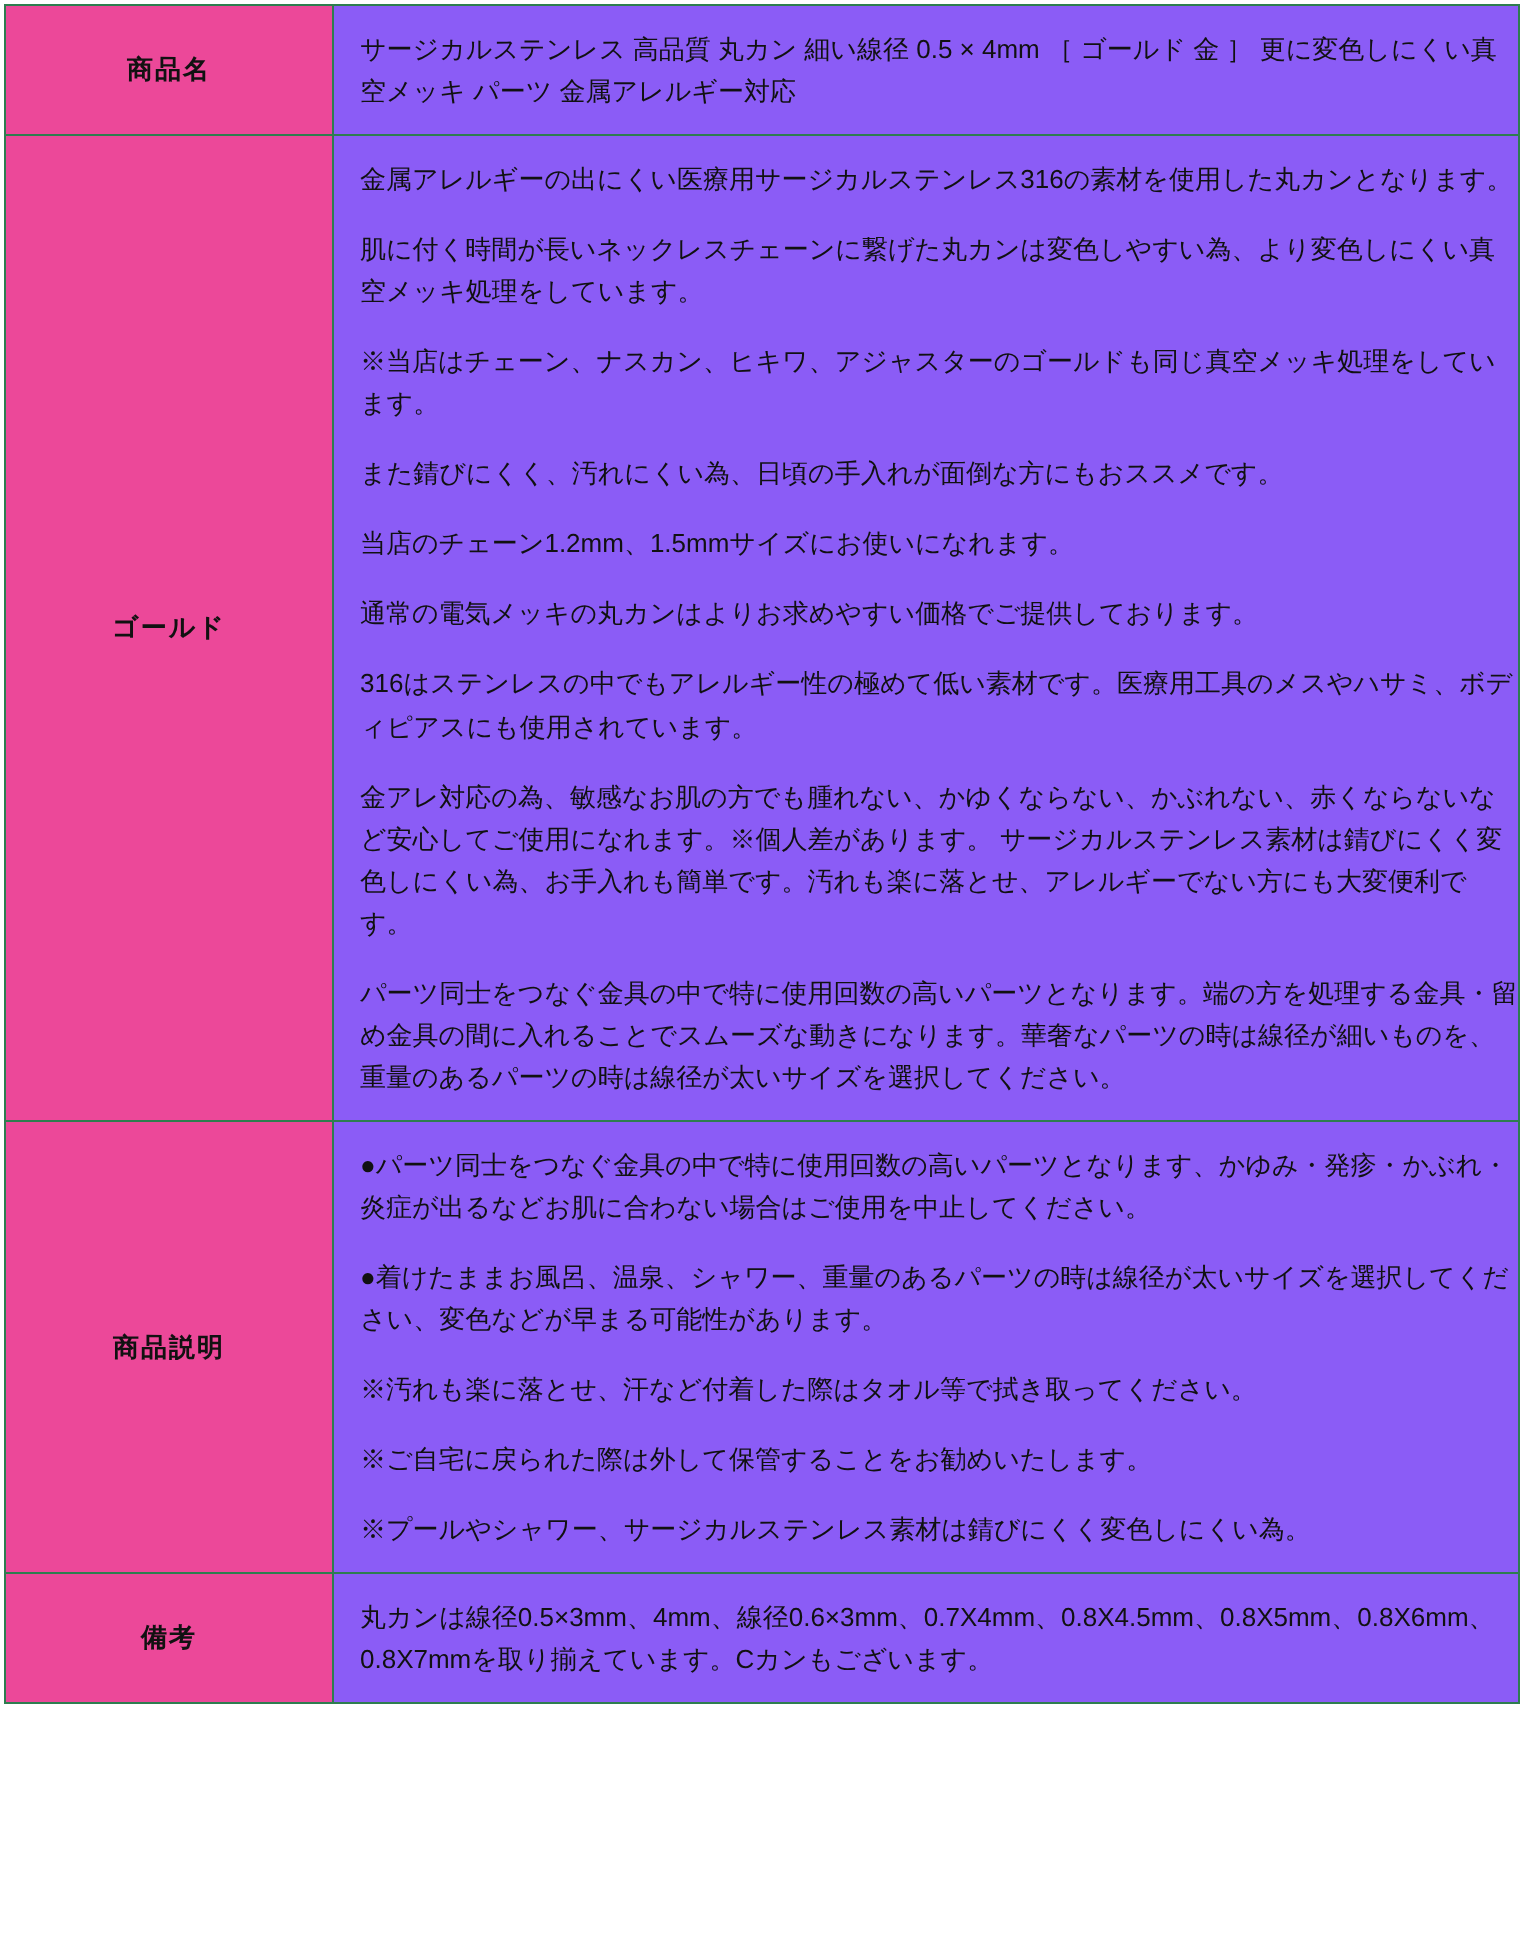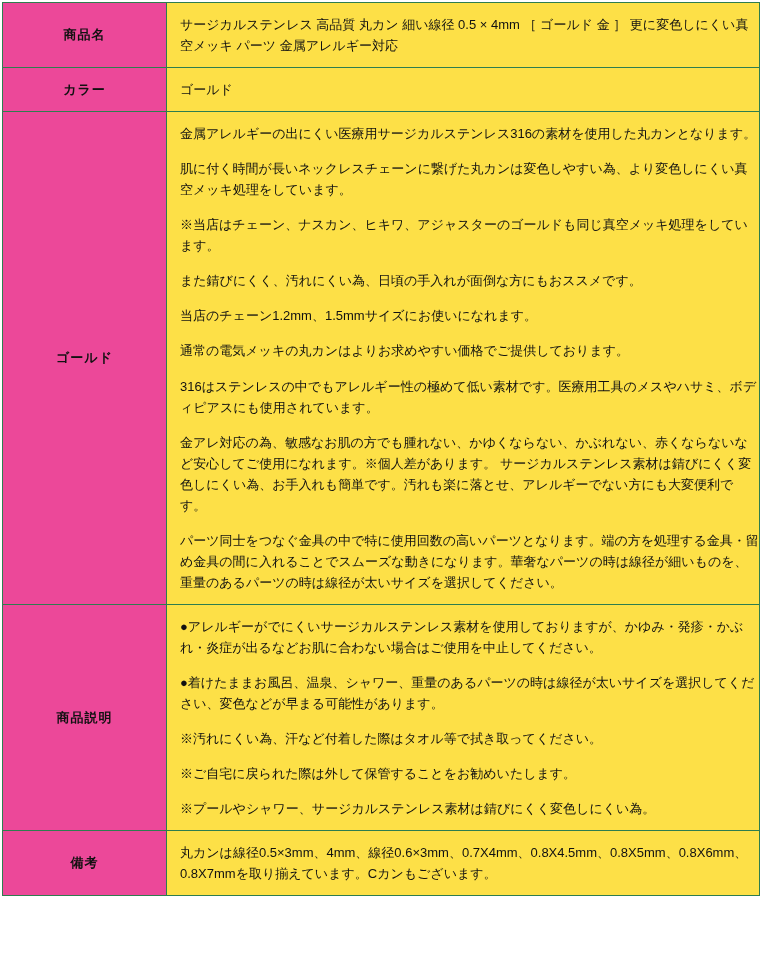--- a/index.html
+++ b/index.html
@@ -29,21 +29,21 @@
     background: #ec4899;
     text-align: center;
     vertical-align: middle;
     font-size: 13px;
     font-weight: bold;
     letter-spacing: 1px;
     color: #111;
     padding: 10px 4px;
   }
   td.value-cell {
-    background: #fde047;
+    background: #8b5cf6;
     font-size: 13px;
     line-height: 1.62;
     padding: 11px 0 11px 13px;
     color: #111;
   }
   .value-cell p {
     margin: 0 0 14px 0;
   }
   .value-cell p:last-child {
     margin-bottom: 0;
@@ -57,45 +57,39 @@
 
 <table class="spec-table">
   <tbody>
       <tr>
         <td class="label-cell">商品名</td>
         <td class="value-cell title-cell">
           <p>サージカルステンレス 高品質 丸カン 細い線径 0.5 × 4mm ［ ゴールド 金 ］ 更に変色しにくい真空メッキ パーツ 金属アレルギー対応</p>
         </td>
       </tr>
       <tr>
-        <td class="label-cell">カラー</td>
-        <td class="value-cell">
-          <p>ゴールド</p>
-        </td>
-      </tr>
-      <tr>
         <td class="label-cell">ゴールド</td>
         <td class="value-cell">
           <p>金属アレルギーの出にくい医療用サージカルステンレス316の素材を使用した丸カンとなります。</p>
           <p>肌に付く時間が長いネックレスチェーンに繋げた丸カンは変色しやすい為、より変色しにくい真空メッキ処理をしています。</p>
           <p>※当店はチェーン、ナスカン、ヒキワ、アジャスターのゴールドも同じ真空メッキ処理をしています。</p>
           <p>また錆びにくく、汚れにくい為、日頃の手入れが面倒な方にもおススメです。</p>
           <p>当店のチェーン1.2mm、1.5mmサイズにお使いになれます。</p>
           <p>通常の電気メッキの丸カンはよりお求めやすい価格でご提供しております。</p>
           <p>316はステンレスの中でもアレルギー性の極めて低い素材です。医療用工具のメスやハサミ、ボディピアスにも使用されています。</p>
           <p>金アレ対応の為、敏感なお肌の方でも腫れない、かゆくならない、かぶれない、赤くならないなど安心してご使用になれます。※個人差があります。 サージカルステンレス素材は錆びにくく変色しにくい為、お手入れも簡単です。汚れも楽に落とせ、アレルギーでない方にも大変便利です。</p>
           <p>パーツ同士をつなぐ金具の中で特に使用回数の高いパーツとなります。端の方を処理する金具・留め金具の間に入れることでスムーズな動きになります。華奢なパーツの時は線径が細いものを、重量のあるパーツの時は線径が太いサイズを選択してください。</p>
         </td>
       </tr>
       <tr>
         <td class="label-cell">商品説明</td>
         <td class="value-cell">
-          <p>●アレルギーがでにくいサージカルステンレス素材を使用しておりますが、かゆみ・発疹・かぶれ・炎症が出るなどお肌に合わない場合はご使用を中止してください。</p>
+          <p>●パーツ同士をつなぐ金具の中で特に使用回数の高いパーツとなります、かゆみ・発疹・かぶれ・炎症が出るなどお肌に合わない場合はご使用を中止してください。</p>
           <p>●着けたままお風呂、温泉、シャワー、重量のあるパーツの時は線径が太いサイズを選択してください、変色などが早まる可能性があります。</p>
-          <p>※汚れにくい為、汗など付着した際はタオル等で拭き取ってください。</p>
+          <p>※汚れも楽に落とせ、汗など付着した際はタオル等で拭き取ってください。</p>
           <p>※ご自宅に戻られた際は外して保管することをお勧めいたします。</p>
           <p>※プールやシャワー、サージカルステンレス素材は錆びにくく変色しにくい為。</p>
         </td>
       </tr>
       <tr>
         <td class="label-cell">備考</td>
         <td class="value-cell">
           <p>丸カンは線径0.5×3mm、4mm、線径0.6×3mm、0.7X4mm、0.8X4.5mm、0.8X5mm、0.8X6mm、0.8X7mmを取り揃えています。Cカンもございます。</p>
         </td>
       </tr>

